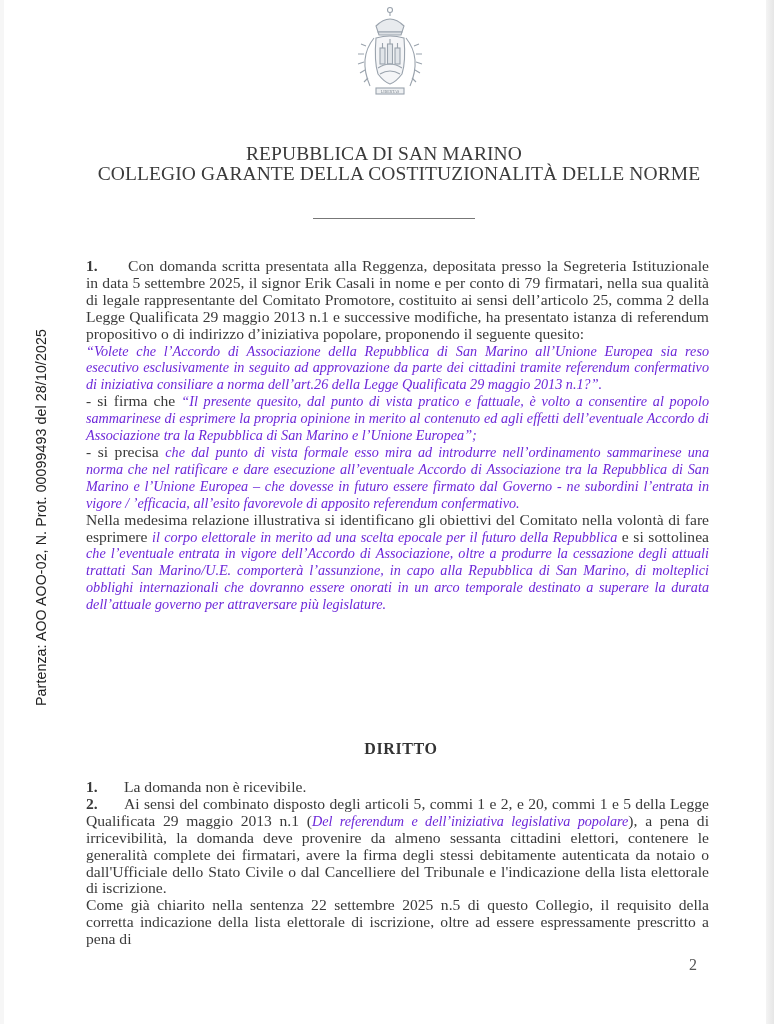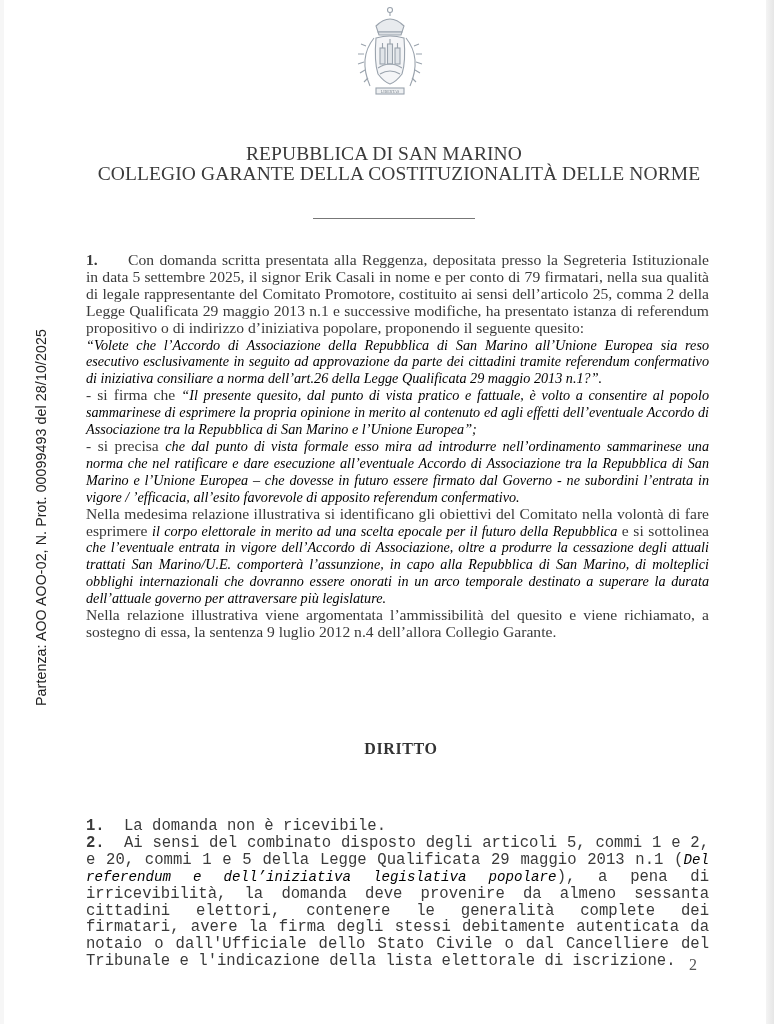--- a/index.html
+++ b/index.html
@@ -33,21 +33,21 @@
   .h1 { top:143px; left:-3px; }
   .h2 { top:163px; left:12px; }
   .rule {
     position:absolute; left:313px; top:218px; width:162px; height:1px; background:#777;
   }
   .body-text {
     position:absolute; left:86px; width:623px;
     font-size:15.6px; line-height:16.9px; text-align:justify; color:#3a3a3a;
   }
   .body-text p { margin:0; }
-  .body-text .it { font-style:italic; font-size:14.2px; color:#000000; }
+  .body-text .it { font-style:italic; font-size:14.2px; color:#6d28d9; }
   .num { font-weight:bold; display:inline-block; width:42px; }
   .num2 { font-weight:bold; display:inline-block; width:38px; }
   .section-title {
     position:absolute; left:0; width:774px; top:740px; text-align:center;
     font-weight:bold; font-size:16px; letter-spacing:0.6px; color:#333;
     transform:translateX(14px);
   }
   .page-number {
     position:absolute; left:689px; top:956px; font-size:16px; color:#555;
   }
@@ -85,29 +85,29 @@
 
     <rect x="24" y="86" width="28" height="6" fill="#eef0f2"></rect>
   </g>
   <text x="38" y="91" text-anchor="middle" font-size="4" fill="#7d8690" font-family="Liberation Serif, serif">LIBERTAS</text>
 </svg>
 
 <div class="header h1">REPUBBLICA DI SAN MARINO</div>
 <div class="header h2">COLLEGIO GARANTE DELLA COSTITUZIONALITÀ DELLE NORME</div>
 <div class="rule"></div>
 
-<div class="body-text" style="top:252px;">
+<div class="body-text" style="top:258px;">
   <p><span class="num">1.</span><span>Con domanda scritta presentata alla Reggenza, depositata presso la Segreteria Istituzionale in data 5 settembre 2025, il signor Erik Casali in nome e per conto di 79 firmatari, nella sua qualità di legale rappresentante del Comitato Promotore, costituito ai sensi dell’articolo 25, comma 2 della Legge Qualificata 29 maggio 2013 n.1 e successive modifiche, ha presentato istanza di referendum propositivo o di indirizzo d’iniziativa popolare, proponendo il seguente quesito:</span></p>
   <p class="it">“Volete che l’Accordo di Associazione della Repubblica di San Marino all’Unione Europea sia reso esecutivo esclusivamente in seguito ad approvazione da parte dei cittadini tramite referendum confermativo di iniziativa consiliare a norma dell’art.26 della Legge Qualificata 29 maggio 2013 n.1?”.</p>
   <p><span>- si firma che </span><span class="it">“Il presente quesito, dal punto di vista pratico e fattuale, è volto a consentire al popolo sammarinese di esprimere la propria opinione in merito al contenuto ed agli effetti dell’eventuale Accordo di Associazione tra la Repubblica di San Marino e l’Unione Europea”;</span></p>
   <p><span>- si precisa </span><span class="it">che dal punto di vista formale esso mira ad introdurre nell’ordinamento sammarinese una norma che nel ratificare e dare esecuzione all’eventuale Accordo di Associazione tra la Repubblica di San Marino e l’Unione Europea – che dovesse in futuro essere firmato dal Governo - ne subordini l’entrata in vigore / ’efficacia, all’esito favorevole di apposito referendum confermativo.</span></p>
   <p><span>Nella medesima relazione illustrativa si identificano gli obiettivi del Comitato nella volontà di fare esprimere </span><span class="it">il corpo elettorale in merito ad una scelta epocale per il futuro della Repubblica</span><span>  e si sottolinea </span><span class="it">che l’eventuale entrata in vigore dell’Accordo di Associazione, oltre a produrre la cessazione degli attuali trattati San Marino/U.E. comporterà l’assunzione, in capo alla Repubblica di San Marino, di molteplici obblighi internazionali che dovranno essere onorati in un arco temporale destinato a superare la durata dell’attuale governo per attraversare più legislature.</span></p>
-  <p>Nella relazione illustrativa viene argomentata l’ammissibilità del quesito e viene richiamato, a sostegno di essa, la sentenza 9 luglio 2012 n.4 dell’allora Collegio Garante.</p>
 </div>
 
 <div class="section-title">DIRITTO</div>
 
-<div class="body-text" style="top:818px;font-family:Liberation Mono, monospace;">
+<div class="body-text" style="top:779px;">
   <p><span class="num2">1.</span><span>La domanda non è ricevibile.</span></p>
   <p><span class="num2">2.</span><span>Ai sensi del combinato disposto degli articoli 5, commi 1 e 2, e 20, commi 1 e 5 della Legge Qualificata 29 maggio 2013 n.1 (</span><span class="it">Del referendum e dell’iniziativa legislativa popolare</span><span>), a pena di irricevibilità, la domanda deve provenire da almeno sessanta cittadini elettori, contenere le generalità complete dei firmatari, avere la firma degli stessi debitamente autenticata da notaio o dall'Ufficiale dello Stato Civile o dal Cancelliere del Tribunale e l'indicazione della lista elettorale di iscrizione.</span></p>
+  <p>Come già chiarito nella sentenza 22 settembre 2025 n.5 di questo Collegio, il requisito della corretta indicazione della lista elettorale di iscrizione, oltre ad essere espressamente prescritto a pena di</p>
 </div>
 
 <div class="page-number">2</div>
 
 </body></html>

